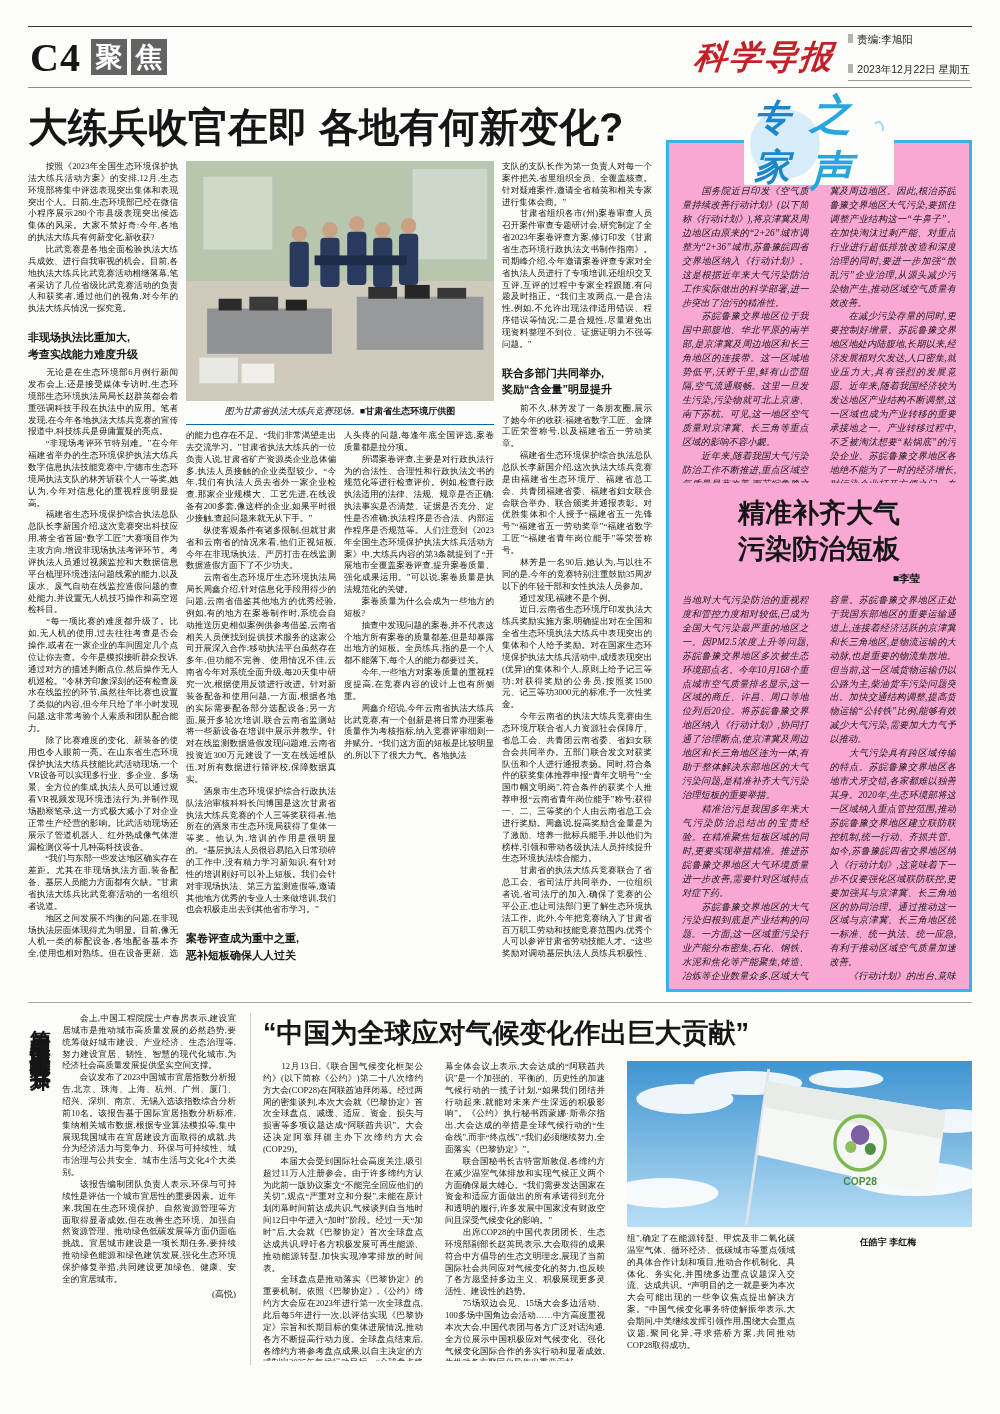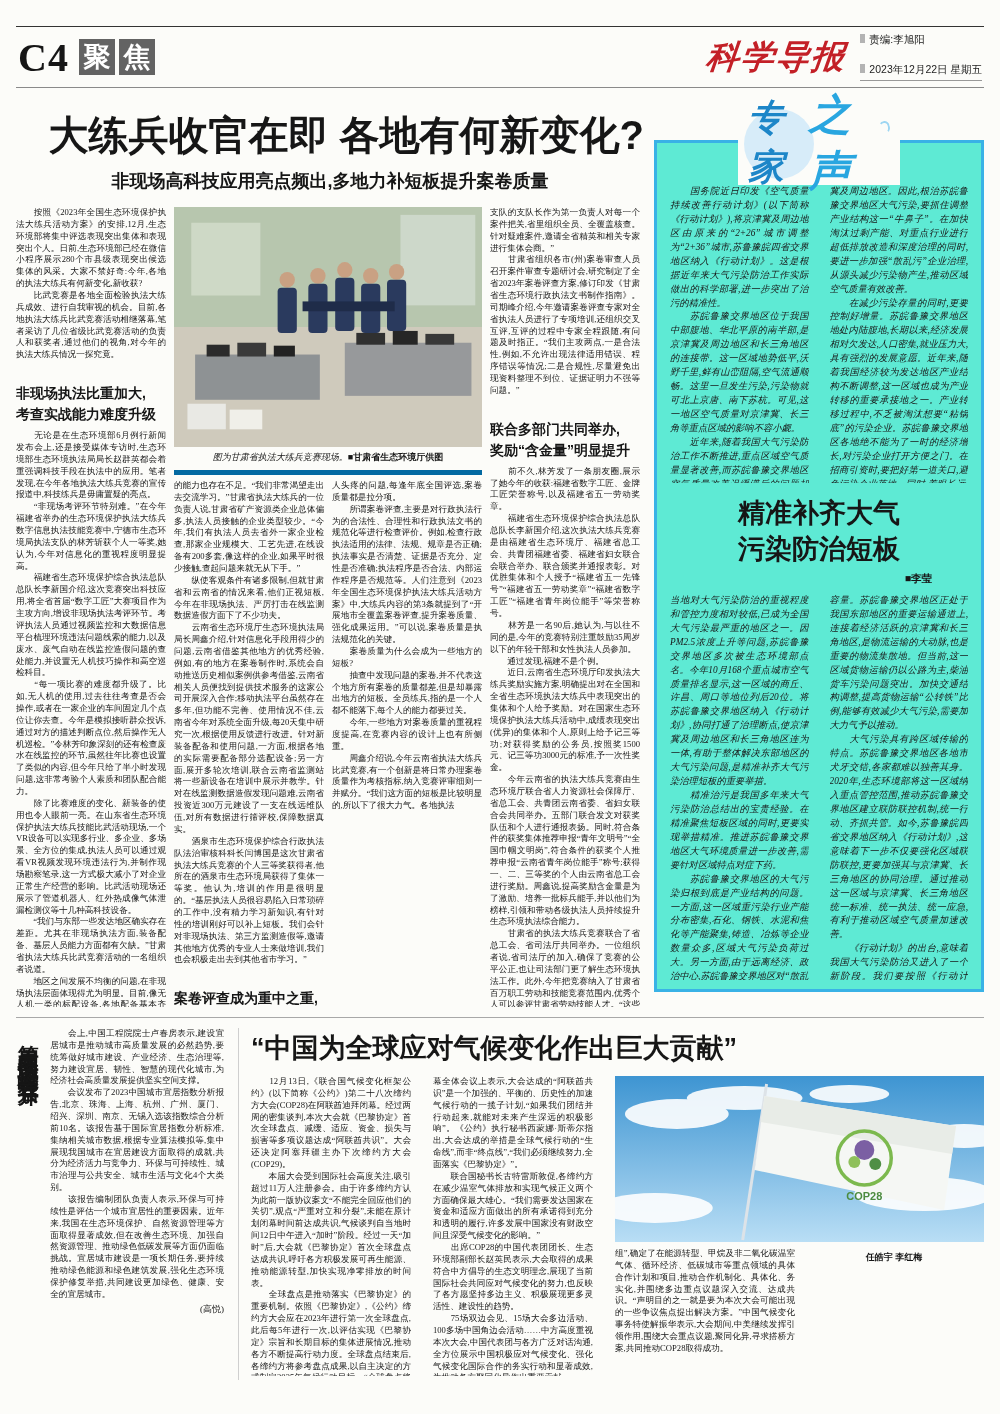--- a/index.html
+++ b/index.html
@@ -1,55 +1,55 @@
 <!DOCTYPE html>
 <html><head>
 <meta charset="utf-8">
 <style>
   * { margin:0; padding:0; box-sizing:border-box; }
   body { background:#888; font-family:"Liberation Serif", serif; }
   .page { width:1000px; height:1414px; background:#fcfcf9; margin:0 auto; position:relative;
-          color:#161616; overflow:hidden; padding:26px 16px 10px; }
+          color:#161616; overflow:hidden; padding:26px 28px 10px; }
   
   .masthead-bar { border-top:1.5px solid #333; border-bottom:1px solid #8a8a8a;
                   display:flex; align-items:center; height:62px; padding:4px 2px; }
   .page-code { font-size:40px; font-weight:700; letter-spacing:1px; }
   .section-badge { display:flex; gap:4px; margin-left:10px; }
   .section-badge span { width:36px; height:36px; background:#636363; color:#fff;
        font-family:"Liberation Sans", sans-serif; font-weight:700; font-size:27px;
        display:flex; align-items:center; justify-content:center; }
   .mast-right { margin-left:auto; display:flex; align-items:center; gap:14px; }
   .masthead-logo { color:#c32027; font-size:33px; font-weight:700; font-style:italic;
        transform:skewX(-6deg); font-family:"Liberation Serif", serif; letter-spacing:2px; }
   .mast-meta { font-family:"Liberation Sans", sans-serif; font-size:10.5px; color:#222;
        display:flex; flex-direction:column; gap:16px; border-bottom:1px solid #999; padding-bottom:3px;}
   .sq { display:inline-block; width:5px; height:9px; background:#b3b3b3; margin-right:4px; }
   
   .main-row { display:flex; gap:10px; margin-top:6px; }
   .main-article { width:628px; flex:none; }
   .main-headline { font-family:"Liberation Sans", sans-serif; font-weight:900; font-size:40px;
-       text-align:right; letter-spacing:0; margin:14px 0 6px; white-space:nowrap; }
+       text-align:left; letter-spacing:0; margin:6px 0 6px; white-space:nowrap; }
   .main-subtitle { font-family:"Liberation Sans", sans-serif; font-weight:700; font-size:18px;
        text-align:center; margin-bottom:14px; }
   .cols { display:flex; gap:8px; height:800px; overflow:hidden; }
   .col { width:150px; flex:none; overflow:hidden; }
   .mid-wrap { width:308px; flex:none; display:flex; flex-direction:column; }
   .photo { width:308px; height:240px; background:#ddd; }
   .photo svg { display:block; width:100%; height:100%; }
-  .caption { font-size:9px; text-align:center; padding:4px 0 6px; border-bottom:5px solid #0369a1;
+  .caption { font-size:9px; text-align:center; padding:4px 0 6px; border-bottom:1px solid #0369a1;
        margin-bottom:5px; font-style:italic; }
   .caption b { font-style:normal; font-weight:700; }
   .mid-cols { display:flex; gap:8px; flex:1; overflow:hidden; }
   .mid-cols .col { width:150px; }
   .body-text { font-size:8.6px; line-height:1.38; text-align:justify; white-space:pre-line; }
-  .subhead { font-family:"Liberation Sans", sans-serif; font-weight:700; font-size:14px;
-       line-height:1.5; margin:22px 0 5px; white-space:pre-line; }
+  .subhead { font-family:"Liberation Sans", sans-serif; font-weight:700; font-size:11px;
+       line-height:1.5; margin:14px 0 5px; white-space:pre-line; }
   
   .expert-box { flex:1; border:3px solid #39b2e6; margin-top:46px; height:852px; position:relative;
-       background:#5eead4; padding:42px 13px 10px; }
+       background:#f9a8d4; padding:42px 13px 10px; }
   .expert-logo { position:absolute; top:-42px; left:50%; transform:translateX(-50%);
        background:#fcfcf9; padding:0 10px; display:flex; align-items:center; height:84px; }
   .logo-circle { position:absolute; left:6px; top:8px; width:70px; height:70px; border-radius:50%;
        background:#d7ecf9; }
   .logo-t1 { position:relative; color:#1d86c8; font-size:36px; font-weight:700; font-style:italic;
        font-family:"Liberation Serif", serif; }
   .logo-t2 { position:relative; color:#29a6e0; font-size:42px; font-weight:900; font-style:italic;
        font-family:"Liberation Sans", sans-serif; margin-left:2px; letter-spacing:-1px; }
   .signal-arc { position:relative; width:13px; height:13px; border:2.5px solid #9ed6f2; border-radius:50%;
        border-left-color:transparent; border-bottom-color:transparent; transform:rotate(-8deg);
@@ -104,21 +104,20 @@
       <div class="mast-meta">
         <div><span class="sq"></span><span>责编:李旭阳</span></div>
         <div><span class="sq"></span><span>2023年12月22日 星期五</span></div>
       </div>
     </div>
   </div>
 
   <div class="main-row">
     <section class="main-article">
       <h1 class="main-headline">大练兵收官在即 各地有何新变化?</h1>
-      <div class="main-subtitle">非现场高科技应用亮点频出,多地力补短板提升案卷质量</div>
       <div class="cols">
         <div class="col">
           <div class="body-text">　　按照《2023年全国生态环境保护执法大练兵活动方案》的安排,12月,生态环境部将集中评选表现突出集体和表现突出个人。日前,生态环境部已经在微信小程序展示280个市县级表现突出候选集体的风采。大家不禁好奇:今年,各地的执法大练兵有何新变化,新收获?
 　　比武竞赛是各地全面检验执法大练兵成效、进行自我审视的机会。目前,各地执法大练兵比武竞赛活动相继落幕,笔者采访了几位省级比武竞赛活动的负责人和获奖者,通过他们的视角,对今年的执法大练兵情况一探究竟。</div>
           <div class="subhead">非现场执法比重加大,
 考查实战能力难度升级</div>
           <div class="body-text">　　无论是在生态环境部6月例行新闻发布会上,还是接受媒体专访时,生态环境部生态环境执法局局长赵群英都会着重强调科技手段在执法中的应用。笔者发现,在今年各地执法大练兵竞赛的宣传报道中,科技练兵是毋庸置疑的亮点。
 　　“非现场考评环节特别难。”在今年福建省举办的生态环境保护执法大练兵数字信息执法技能竞赛中,宁德市生态环境局执法支队的林芳斩获个人一等奖,她认为,今年对信息化的重视程度明显提高。
 　　福建省生态环境保护综合执法总队总队长李新国介绍,这次竞赛突出科技应用,将全省首届“数字工匠”大赛项目作为主攻方向,增设非现场执法考评环节。考评执法人员通过视频监控和大数据信息平台梳理环境违法问题线索的能力,以及废水、废气自动在线监控造假问题的查处能力,并设置无人机技巧操作和高空巡检科目。
 　　“每一项比赛的难度都升级了。比如,无人机的使用,过去往往考查是否会操作,或者在一家企业的车间固定几个点位让你去查。今年是模拟接听群众投诉,通过对方的描述判断点位,然后操作无人机巡检。”令林芳印象深刻的还有检查废水在线监控的环节,虽然往年比赛也设置了类似的内容,但今年只给了半小时发现问题,这非常考验个人素质和团队配合能力。

